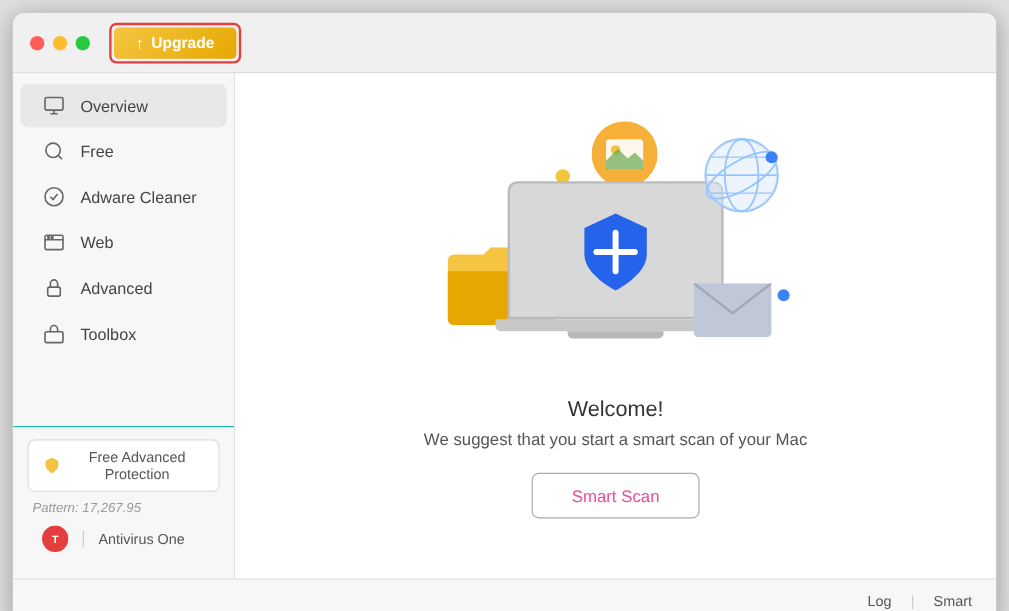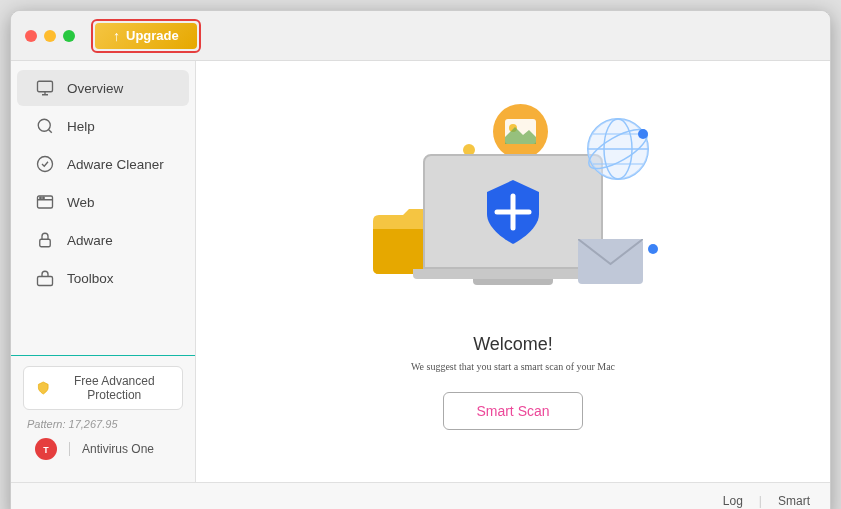--- a/index.html
+++ b/index.html
@@ -276,23 +276,22 @@
       text-align: center;
       margin-bottom: 20px;
     }
     .welcome-title {
       font-size: 18px;
       font-weight: 500;
       color: #333;
       margin-bottom: 6px;
     }
     .welcome-subtitle {
-      font-size: 10px;
+      font-size: 14px;
       color: #555;
-      font-family: Liberation Serif, serif;
     }
     .smart-scan-btn {
       background: white;
       border: 1px solid #aaa;
       border-radius: 6px;
       padding: 10px 32px;
       font-size: 14px;
       color: #ec4899;
       cursor: pointer;
       font-weight: 400;
@@ -356,21 +355,21 @@
         </div>
         <span>Overview</span>
       </div>
       <div class="nav-item">
         <div class="nav-icon">
           <svg viewBox="0 0 24 24" fill="none" stroke="#666" stroke-width="1.8">
             <circle cx="11" cy="11" r="8"></circle>
             <line x1="21" y1="21" x2="16.65" y2="16.65"></line>
           </svg>
         </div>
-        <span>Help</span>
+        <span>Free</span>
       </div>
       <div class="nav-item">
         <div class="nav-icon">
           <svg viewBox="0 0 24 24" fill="none" stroke="#666" stroke-width="1.8">
             <circle cx="12" cy="12" r="10"></circle>
             <path d="M8 12 L11 15 L16 9"></path>
           </svg>
         </div>
         <span>Adware Cleaner</span>
       </div>
@@ -385,21 +384,21 @@
         </div>
         <span>Web</span>
       </div>
       <div class="nav-item">
         <div class="nav-icon">
           <svg viewBox="0 0 24 24" fill="none" stroke="#666" stroke-width="1.8">
             <rect x="5" y="11" width="14" height="10" rx="2"></rect>
             <path d="M8 11V7a4 4 0 0 1 8 0v4"></path>
           </svg>
         </div>
-        <span>Adware</span>
+        <span>Advanced</span>
       </div>
       <div class="nav-item">
         <div class="nav-icon">
           <svg viewBox="0 0 24 24" fill="none" stroke="#666" stroke-width="1.8">
             <rect x="2" y="10" width="20" height="12" rx="2"></rect>
             <path d="M8 10V7a4 4 0 0 1 8 0v3"></path>
           </svg>
         </div>
         <span>Toolbox</span>
       </div>

